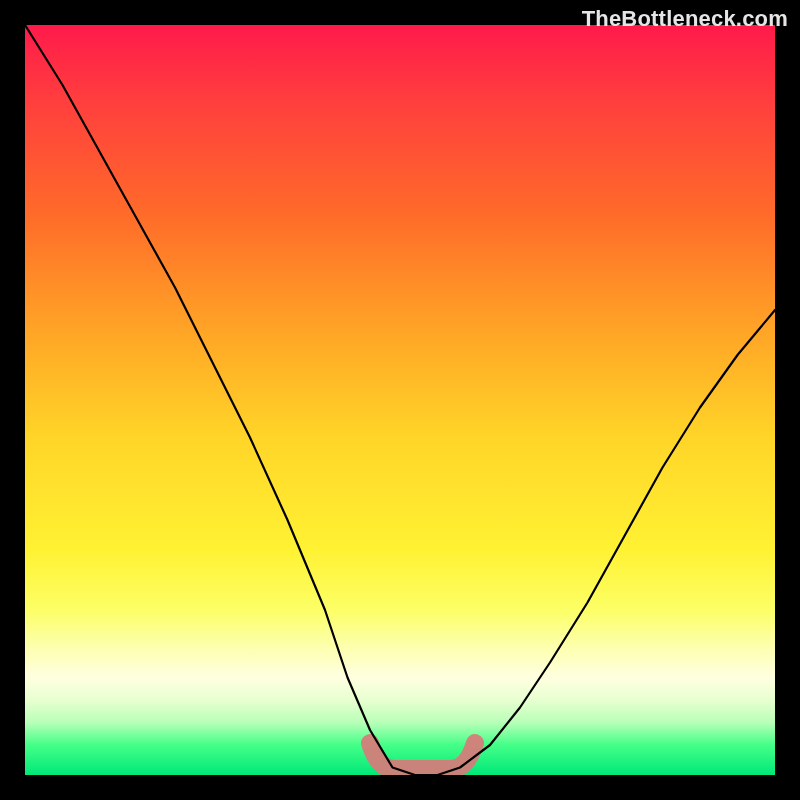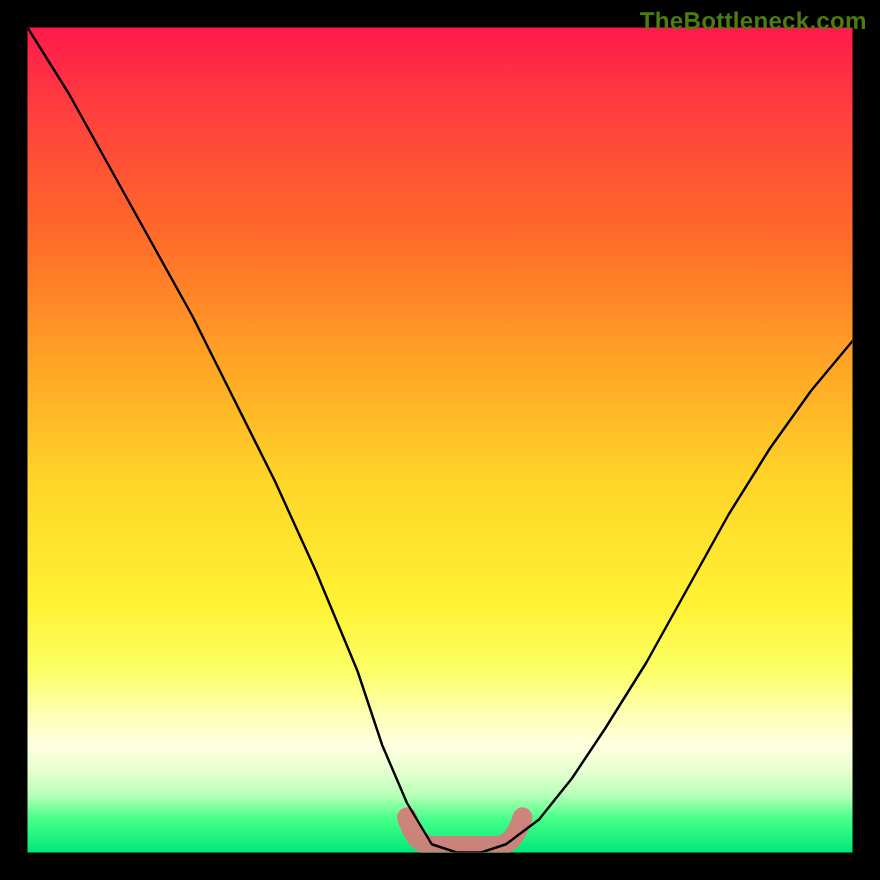--- a/index.html
+++ b/index.html
@@ -14,21 +14,21 @@
   .frame {
     position: relative;
     width: 800px;
     height: 800px;
     background: #000;
   }
   .watermark {
     position: absolute;
     top: 6px;
     right: 12px;
-    color: #4d7c0f;
+    color: #e5e5e5;
     font-size: 22px;
     font-weight: 600;
     letter-spacing: 0.2px;
     z-index: 10;
   }
   .plot-wrap {
     position: absolute;
     left: 25px;
     top: 25px;
     width: 750px;

